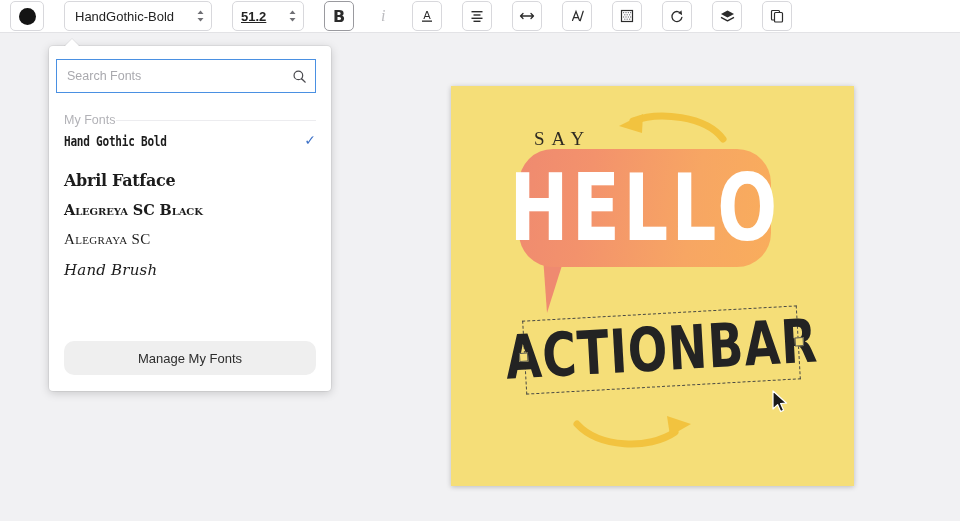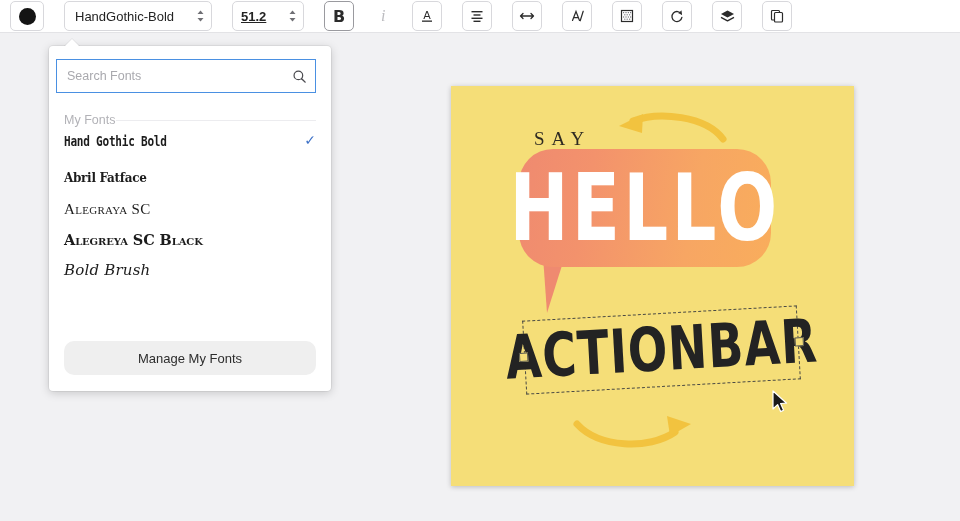--- a/index.html
+++ b/index.html
@@ -102,21 +102,21 @@
     display: flex; align-items: flex-start; justify-content: space-between;
     margin: 0 15px; height: 30px;
     border-bottom: 1px solid #ececef;
     cursor: pointer;
   }
   .font-row.noline { border-bottom: none; }
   .font-name { font-size: 15px; color: #1c1c1c; }
   .check { color: #3f72c7; font-size: 14px; line-height: 1; }
 
   .f-handgothic { font-family: "DejaVu Sans Mono", monospace; font-weight: bold; font-size: 13.5px; letter-spacing: -.3px; transform: scaleX(.82); transform-origin: left center; }
-  .f-abril { font-family: "DejaVu Serif", serif; font-weight: bold; font-size: 12px; letter-spacing: -.3px; }
+  .f-abril { font-family: "DejaVu Serif", serif; font-weight: bold; font-size: 16px; letter-spacing: -.3px; }
   .f-alegraya { font-family: "Liberation Serif", serif; font-size: 15px; font-variant: small-caps; letter-spacing: .3px; }
   .f-alegreyablack { font-family: "DejaVu Serif", serif; font-weight: bold; font-size: 14.5px; font-variant: small-caps; letter-spacing: -.1px; }
   .f-alexbrush { font-family: "DejaVu Serif", serif; font-style: italic; font-size: 15px; letter-spacing: .2px; }
 
   #manage-btn {
     position: absolute; left: 15px; bottom: 16px;
     width: 252px; height: 34px;
     background: #efefef; border: none; border-radius: 10px;
     font-family: "Liberation Sans", sans-serif;
     font-size: 13px; color: #2d2d2d;
@@ -337,27 +337,27 @@
     <div class="font-row noline" style="height:34px;">
       <span class="font-name f-handgothic">Hand Gothic Bold</span>
       <span class="check">✓</span>
     </div>
 
 
     <div class="font-row noline" style="height:30px;margin-top:4px;">
       <span class="font-name f-abril">Abril Fatface</span>
     </div>
     <div class="font-row noline" style="height:30px;">
+      <span class="font-name f-alegreyablack">Alegreya SC Black</span>
+    </div>
+    <div class="font-row noline" style="height:30px;">
       <span class="font-name f-alegraya">Alegraya SC</span>
     </div>
     <div class="font-row noline" style="height:30px;">
-      <span class="font-name f-alegreyablack">Alegreya SC Black</span>
-    </div>
-    <div class="font-row noline" style="height:30px;">
-      <span class="font-name f-alexbrush">Bold Brush</span>
+      <span class="font-name f-alexbrush">Hand Brush</span>
     </div>
 
     <button id="manage-btn">Manage My Fonts</button>
   </div>
 
   <div id="canvas-shadow">
     <div id="canvas">
 
       <div id="bubble-tail"></div>
       <div id="bubble"></div>

